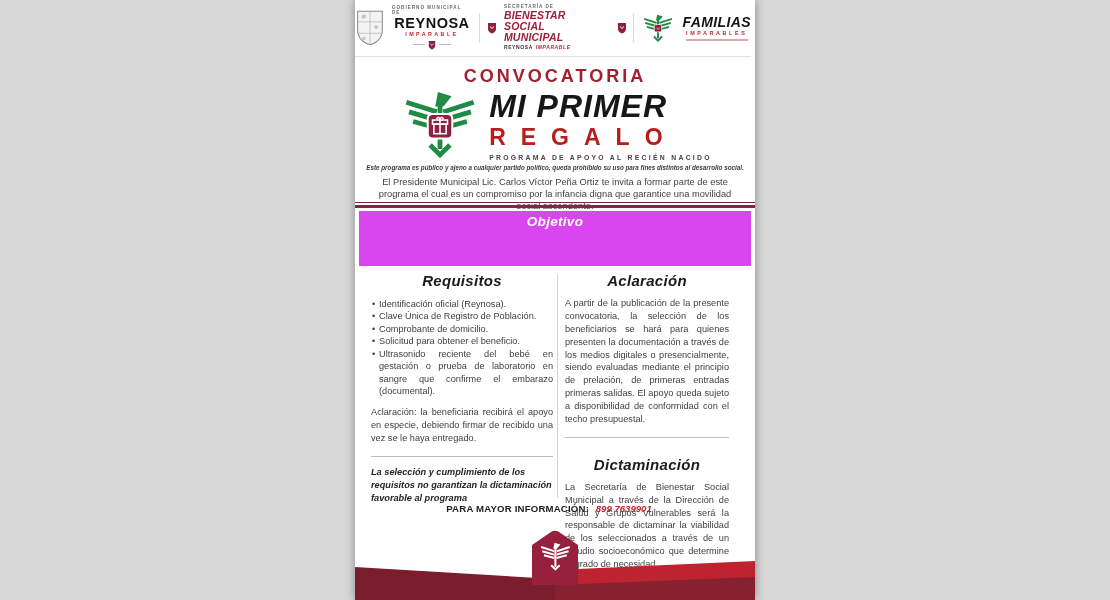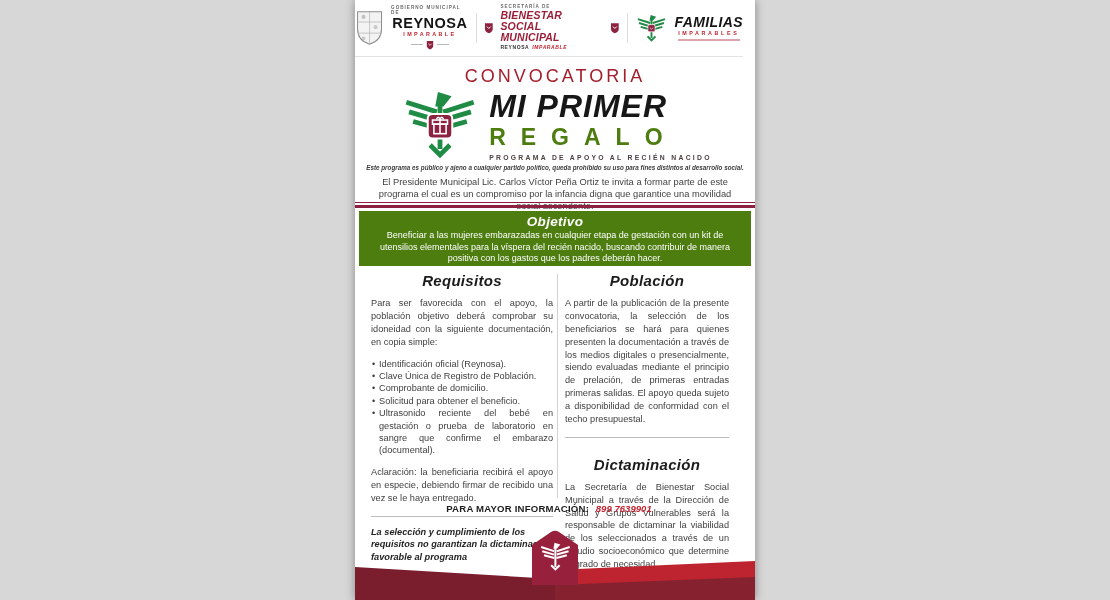--- a/index.html
+++ b/index.html
@@ -3,56 +3,56 @@
 <meta charset="utf-8">
 <style>
   * { margin:0; padding:0; box-sizing:border-box; }
   html,body { background:#cfcfcf; }
   .stage { position:relative; width:1110px; height:600px; background:#d7d7d7; overflow:hidden;
            font-family:"Liberation Sans", sans-serif; }
   .poster { position:absolute; left:355px; top:0; width:400px; height:600px; background:#ffffff;
             box-shadow:0 0 9px rgba(0,0,0,.38); overflow:hidden; }
 
   
-  .hdr { position:absolute; top:0; left:0; right:12px; height:57px; border-bottom:1px solid #e2e2e2;
+  .hdr { position:absolute; top:0; left:0; right:4px; height:57px; border-bottom:1px solid #e2e2e2;
          display:flex; align-items:center; justify-content:center; gap:7px; background:#fff; }
   .hdr .blk { display:flex; flex-direction:column; align-items:center; line-height:1.05; }
   .eyebrow { font-size:4.6px; letter-spacing:1px; color:#6a6a6a; font-weight:700; }
   .rey-name { font-size:14.5px; font-weight:900; color:#141414; letter-spacing:.5px; }
   .rey-tag { font-size:5.4px; font-weight:700; color:#c0242f; letter-spacing:2.4px; margin-top:1px; }
   .emblem-row { display:flex; align-items:center; gap:3px; margin-top:2px; }
   .emblem-row .dash { width:12px; height:1px; background:#b9b9b9; }
   .bs-line { font-size:10.5px; font-weight:700; font-style:italic; color:#9b1f38; letter-spacing:.2px; }
   .bs-foot { display:flex; gap:3px; margin-top:2px; font-size:5px; }
   .bs-foot .b1 { color:#333; font-weight:800; letter-spacing:.6px; }
   .bs-foot .b2 { color:#c0242f; font-weight:800; font-style:italic; letter-spacing:.6px; }
   .fam-name { font-size:14px; font-weight:900; font-style:italic; color:#141414; letter-spacing:.4px; }
   .fam-tag { font-size:5.4px; font-weight:700; color:#c0242f; letter-spacing:2.6px; margin-top:1px; }
   .fam-strip { width:62px; height:2px; background:#dda6ad; margin-top:2px; }
   .vsep { width:1px; height:30px; background:#dcdcdc; }
 
   
   .convocatoria { position:absolute; top:66px; left:0; right:0; text-align:center;
-                  font-size:18px; font-weight:400; letter-spacing:3px; color:#a2202e; }
+                  font-size:18px; font-weight:700; letter-spacing:3px; color:#a2202e; }
   .brand { position:absolute; top:88px; left:1px; right:0; display:flex; justify-content:center;
            align-items:center; gap:8px; }
   .brand-text { display:flex; flex-direction:column; align-items:flex-start; }
   .brand-l1 { font-size:32px; font-weight:900; font-style:italic; color:#171717; letter-spacing:1px; line-height:1; }
-  .brand-l2 { font-size:23px; font-weight:800; color:#4d7c0f; letter-spacing:15px; line-height:1.15; margin-top:2px; }
+  .brand-l2 { font-size:23px; font-weight:800; color:#b91c1c; letter-spacing:15px; line-height:1.15; margin-top:2px; }
   .brand-tag { font-size:6.8px; font-weight:800; color:#4d4040; letter-spacing:2.3px; margin-top:4px; }
 
   .disclaimer { position:absolute; top:164px; left:0; right:0; text-align:center; white-space:nowrap;
                 font-size:6.3px; font-weight:800; font-style:italic; color:#3c3c3c; }
   .intro { position:absolute; top:177px; left:22px; right:22px; text-align:center;
            font-size:9.3px; color:#3f3f3f; line-height:1.28; }
 
   .rule-a { position:absolute; top:202px; left:0; right:0; height:1px; background:#8d2240; }
   .rule-b { position:absolute; top:205px; left:0; right:0; height:3px; background:#8d2240; }
 
-  .objetivo { position:absolute; top:211px; left:4px; right:4px; height:55px; background:#4d7c0f;
+  .objetivo { position:absolute; top:211px; left:4px; right:4px; height:55px; background:#d946ef;
               color:#fff; text-align:center; }
   .objetivo h2 { font-size:13.5px; font-weight:900; font-style:italic; margin-top:3px; letter-spacing:.3px; }
   .objetivo p { font-size:9px; line-height:1.3; margin:1px 20px 0; }
 
   
   .cols { position:absolute; top:272px; left:16px; right:16px; height:230px; }
   .col { position:absolute; top:0; color:#3e3e3e; }
   .col-left { left:0; width:182px; }
   .col-right { left:194px; width:164px; }
   .vdiv { position:absolute; left:186px; top:2px; bottom:4px; width:1px; background:#d2d2d2; }
@@ -172,41 +172,39 @@
     </div>
 
     <div class="disclaimer">Este programa es público y ajeno a cualquier partido político, queda prohibido su uso para fines distintos al desarrollo social.</div>
     <div class="intro">El Presidente Municipal Lic. Carlos Víctor Peña Ortiz te invita a formar parte de este programa el cual es un compromiso por la infancia digna que garantice una movilidad social ascendente.</div>
 
     <div class="rule-a"></div>
     <div class="rule-b"></div>
 
     <section class="objetivo">
       <h2>Objetivo</h2>
-      <p>Beneficiar a las mujeres embarazadas en cualquier etapa de gestación con un kit de utensilios elementales para la víspera del recién nacido, buscando contribuir de manera positiva con los gastos que los padres deberán hacer.</p>
     </section>
 
     <div class="cols">
       <div class="col col-left">
         <h3>Requisitos</h3>
-        <p>Para ser favorecida con el apoyo, la población objetivo deberá comprobar su idoneidad con la siguiente documentación, en copia simple:</p>
         <ul>
           <li>Identificación oficial (Reynosa).</li>
           <li>Clave Única de Registro de Población.</li>
           <li>Comprobante de domicilio.</li>
           <li>Solicitud para obtener el beneficio.</li>
           <li>Ultrasonido reciente del bebé en gestación o prueba de laboratorio en sangre que confirme el embarazo (documental).</li>
         </ul>
         <p class="mt">Aclaración: la beneficiaria recibirá el apoyo en especie, debiendo firmar de recibido una vez se le haya entregado.</p>
         <hr class="hr">
         <p class="note">La selección y cumplimiento de los requisitos no garantizan la dictaminación favorable al programa</p>
       </div>
       <div class="vdiv"></div>
       <div class="col col-right">
-        <h3>Población</h3>
+        <h3>Aclaración</h3>
         <p>A partir de la publicación de la presente convocatoria, la selección de los beneficiarios se hará para quienes presenten la documentación a través de los medios digitales o presencialmente, siendo evaluadas mediante el principio de prelación, de primeras entradas primeras salidas. El apoyo queda sujeto a disponibilidad de conformidad con el techo presupuestal.</p>
         <hr class="hr">
         <h3 class="second">Dictaminación</h3>
         <p>La Secretaría de Bienestar Social Municipal a través de la Dirección de Salud y Grupos Vulnerables será la responsable de dictaminar la viabilidad de los seleccionados a través de un estudio socioeconómico que determine el grado de necesidad.</p>
       </div>
     </div>
 
     <div class="contact">
       <div class="l1">
         <span class="lab">PARA MAYOR INFORMACIÓN:</span>

